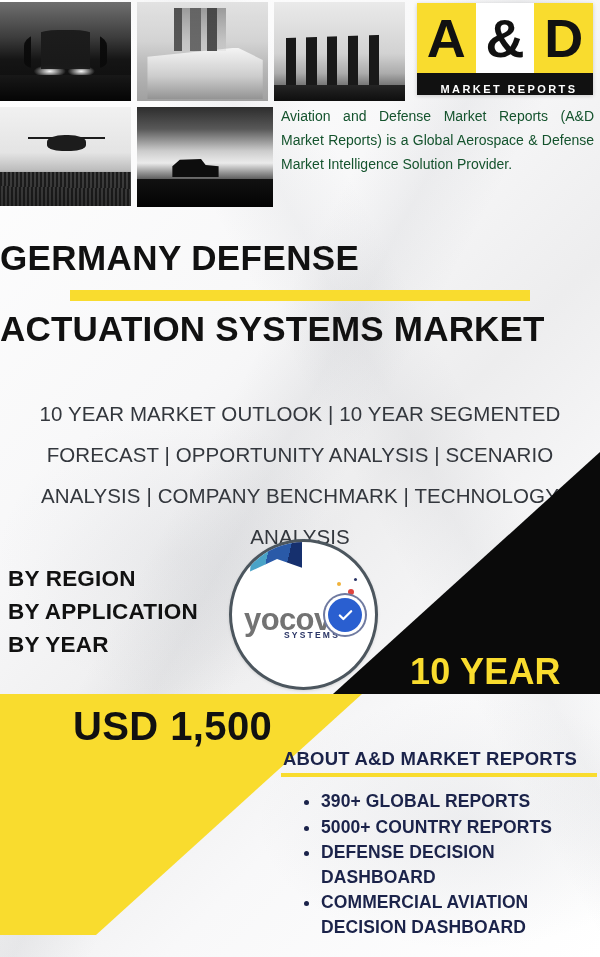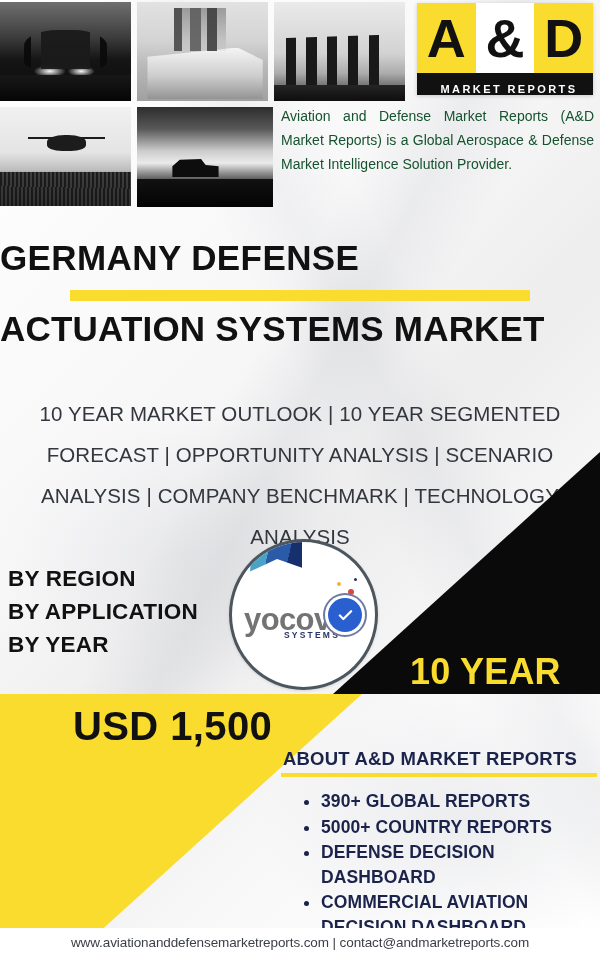--- a/index.html
+++ b/index.html
@@ -296,15 +296,14 @@
 
   <div class="about-head">ABOUT A&amp;D MARKET REPORTS</div>
   <div class="about-rule"></div>
   <ul class="about-list">
     <li>390+ GLOBAL REPORTS</li>
     <li>5000+ COUNTRY REPORTS</li>
     <li>DEFENSE DECISION DASHBOARD</li>
     <li>COMMERCIAL AVIATION DECISION DASHBOARD</li>
   </ul>
 
-  <div class="footer">www.aviationanddefensemarketreports.com | contact@andmarketreports.com</div>
 
 </div>
 
 </body></html>

